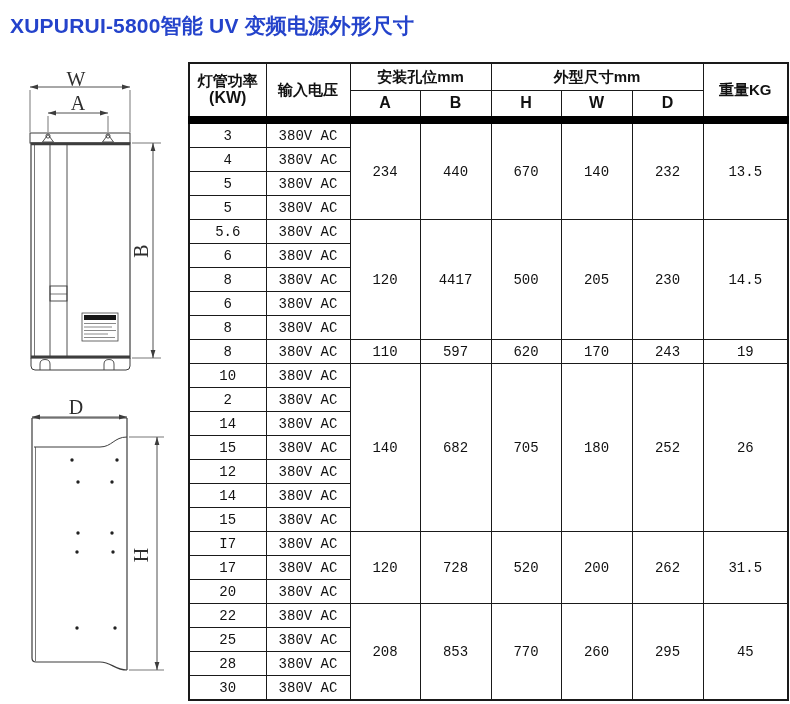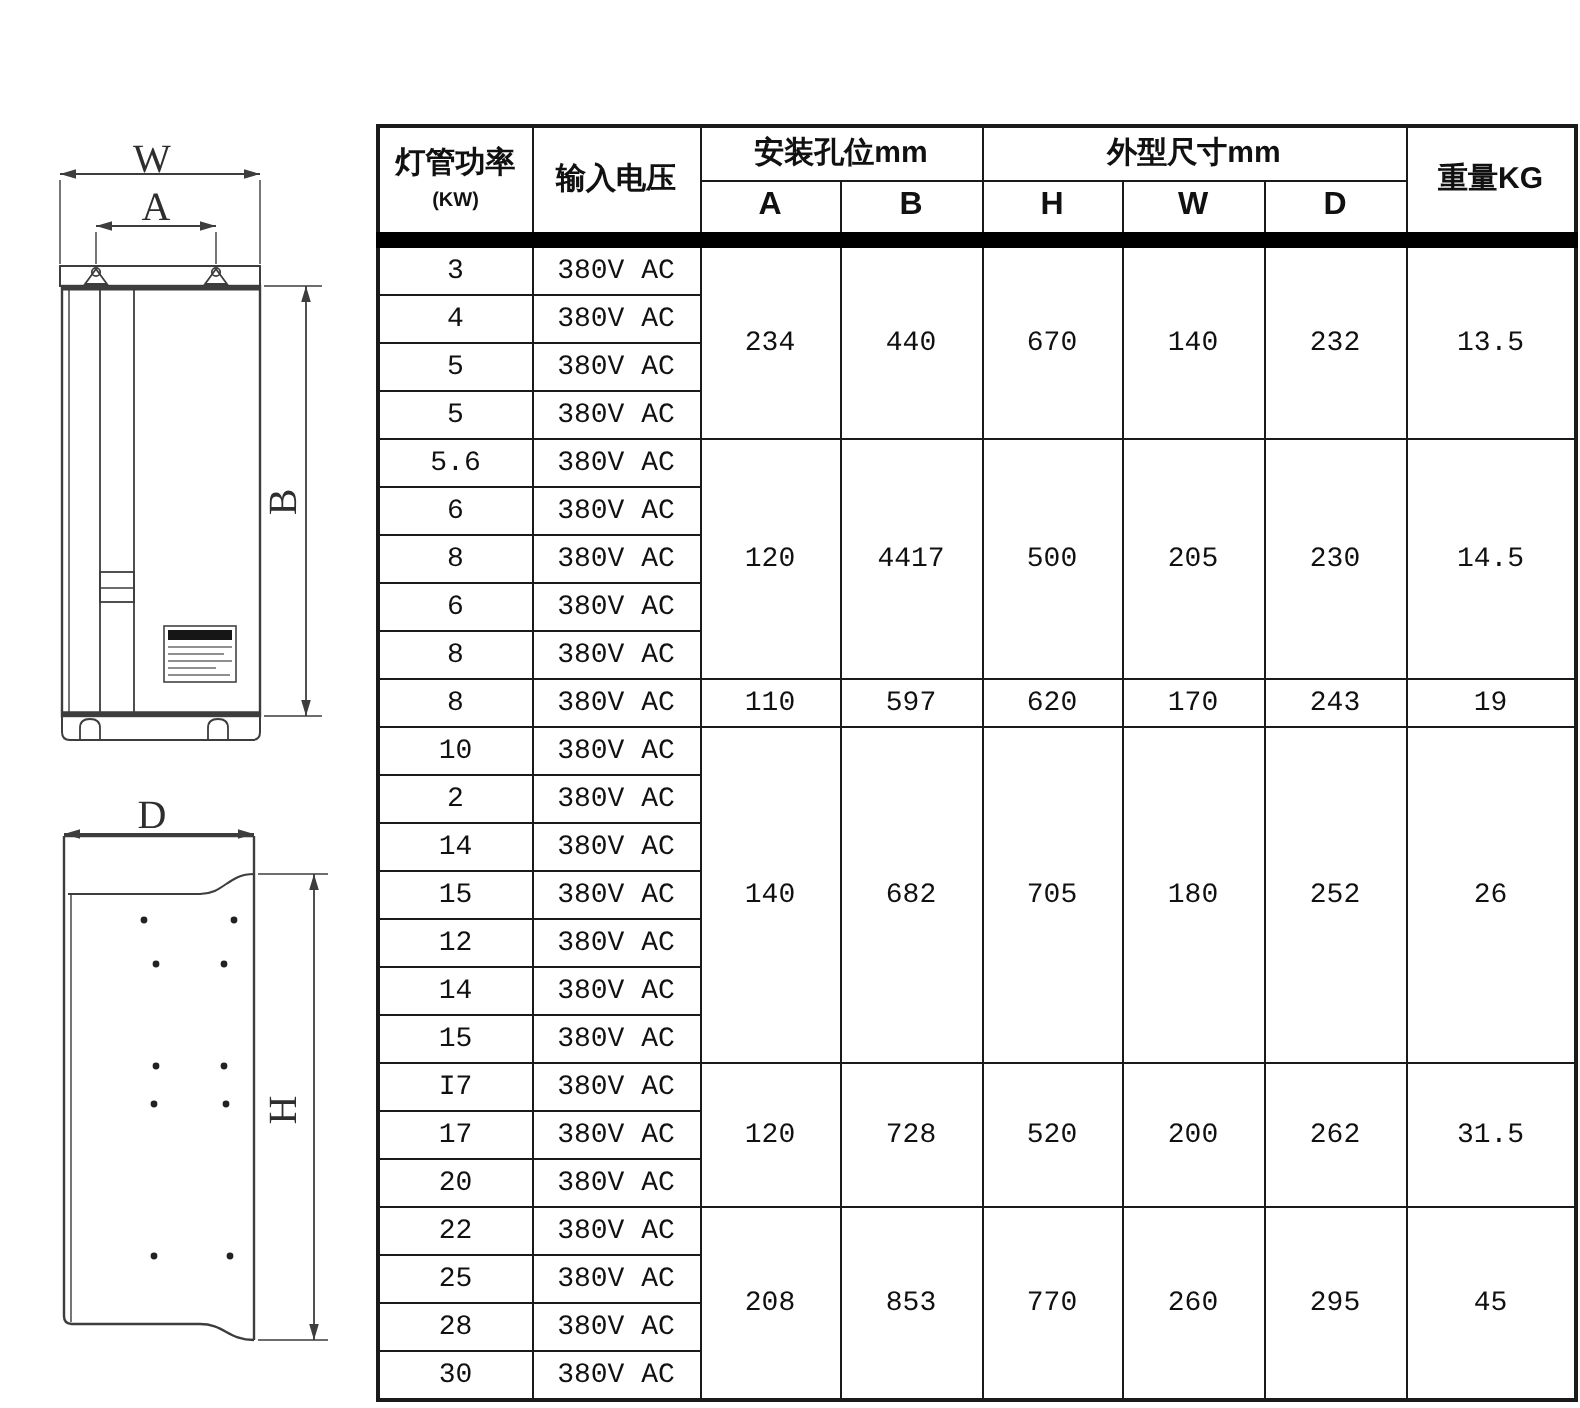--- a/index.html
+++ b/index.html
@@ -21,27 +21,28 @@
               table-layout:fixed;width:599px;border:2px solid #1a1a1a;}
   .spec-table th,.spec-table td{border:1px solid #1a1a1a;padding:0;text-align:center;
               vertical-align:middle;overflow:hidden;}
   .spec-table thead th{font-family:"Liberation Sans",sans-serif;font-weight:bold;
               font-size:15px;line-height:1.15;}
   .spec-table thead tr.h1 th{height:26px;}
   .spec-table thead tr.h2 th{height:25px;font-size:16px;}
   .spec-table thead{border-bottom:8px solid #000000;}
   .spec-table tbody td{height:23px;font-family:"Liberation Mono",monospace;
               font-size:14px;letter-spacing:0;}
-  .kw-sub{font-size:10px;font-weight:bold;}
+  .kw-sub{font-size:16px;font-weight:bold;}
 </style>
 </head>
 <body>
 
 <div id="page">
 
+  <div class="page-title" style="color: rgb(36, 67, 203);">XUPURUI-5800智能 UV 变频电源外形尺寸</div>
 
   <svg id="front-view" class="drawing" width="180" height="318" viewBox="0 0 180 318">
     <g stroke="#3d3d3d" fill="none" stroke-width="1">
 
       <line x1="25" y1="29" x2="125" y2="29" stroke-width="0.9"></line>
       <polygon points="25,29 33,26.6 33,31.4" fill="#3d3d3d" stroke="none"></polygon>
       <polygon points="125,29 117,26.6 117,31.4" fill="#3d3d3d" stroke="none"></polygon>
       <line x1="25" y1="32" x2="25" y2="74" stroke-width="0.7"></line>
       <line x1="125" y1="32" x2="125" y2="74" stroke-width="0.7"></line>
 

